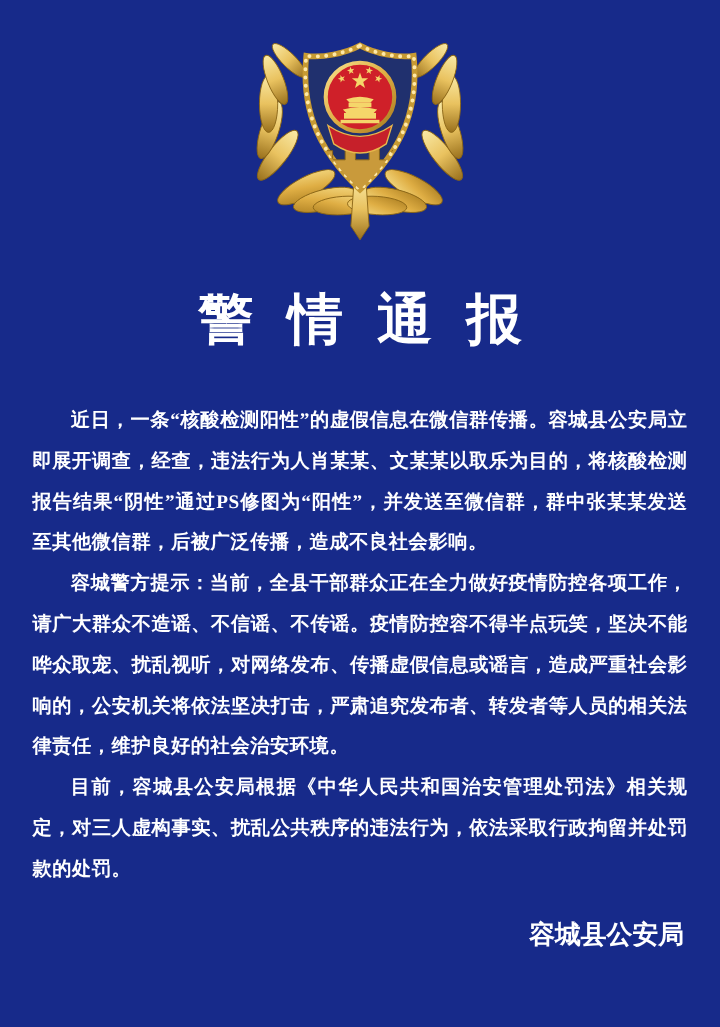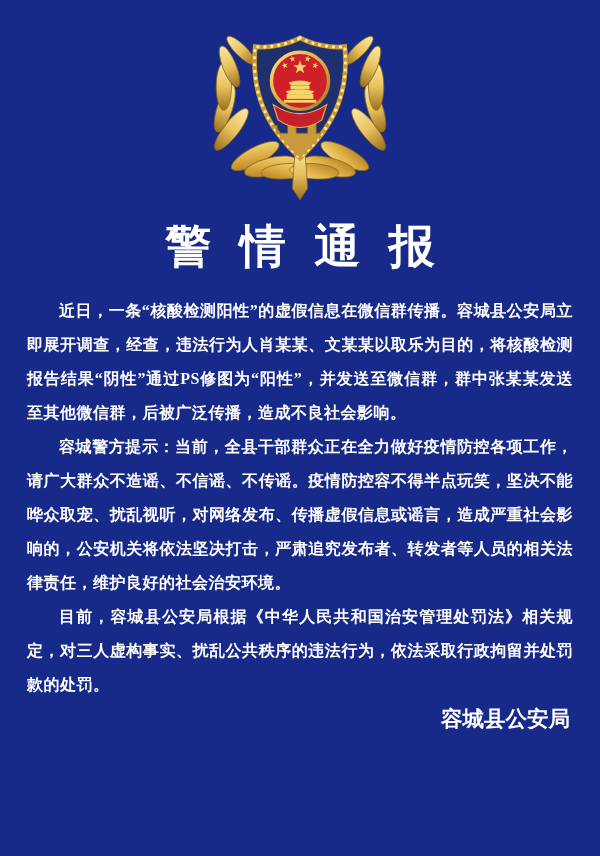--- a/index.html
+++ b/index.html
@@ -7,20 +7,21 @@
     width:600px;height:856px;
     background:#172a8a;
     overflow:hidden;
     font-family:"Liberation Serif","DejaVu Serif",serif;
     color:#ffffff;
   }
   .notice{
     width:600px;height:856px;
     display:flex;flex-direction:column;align-items:center;
     box-sizing:border-box;
+    gap:20px;
   }
   .emblem-wrap{
     margin-top:26px;
     width:200px;height:182px;
     flex:0 0 auto;
   }
   .title{
     margin-top:8px;
     font-size:46px;
     font-weight:bold;

